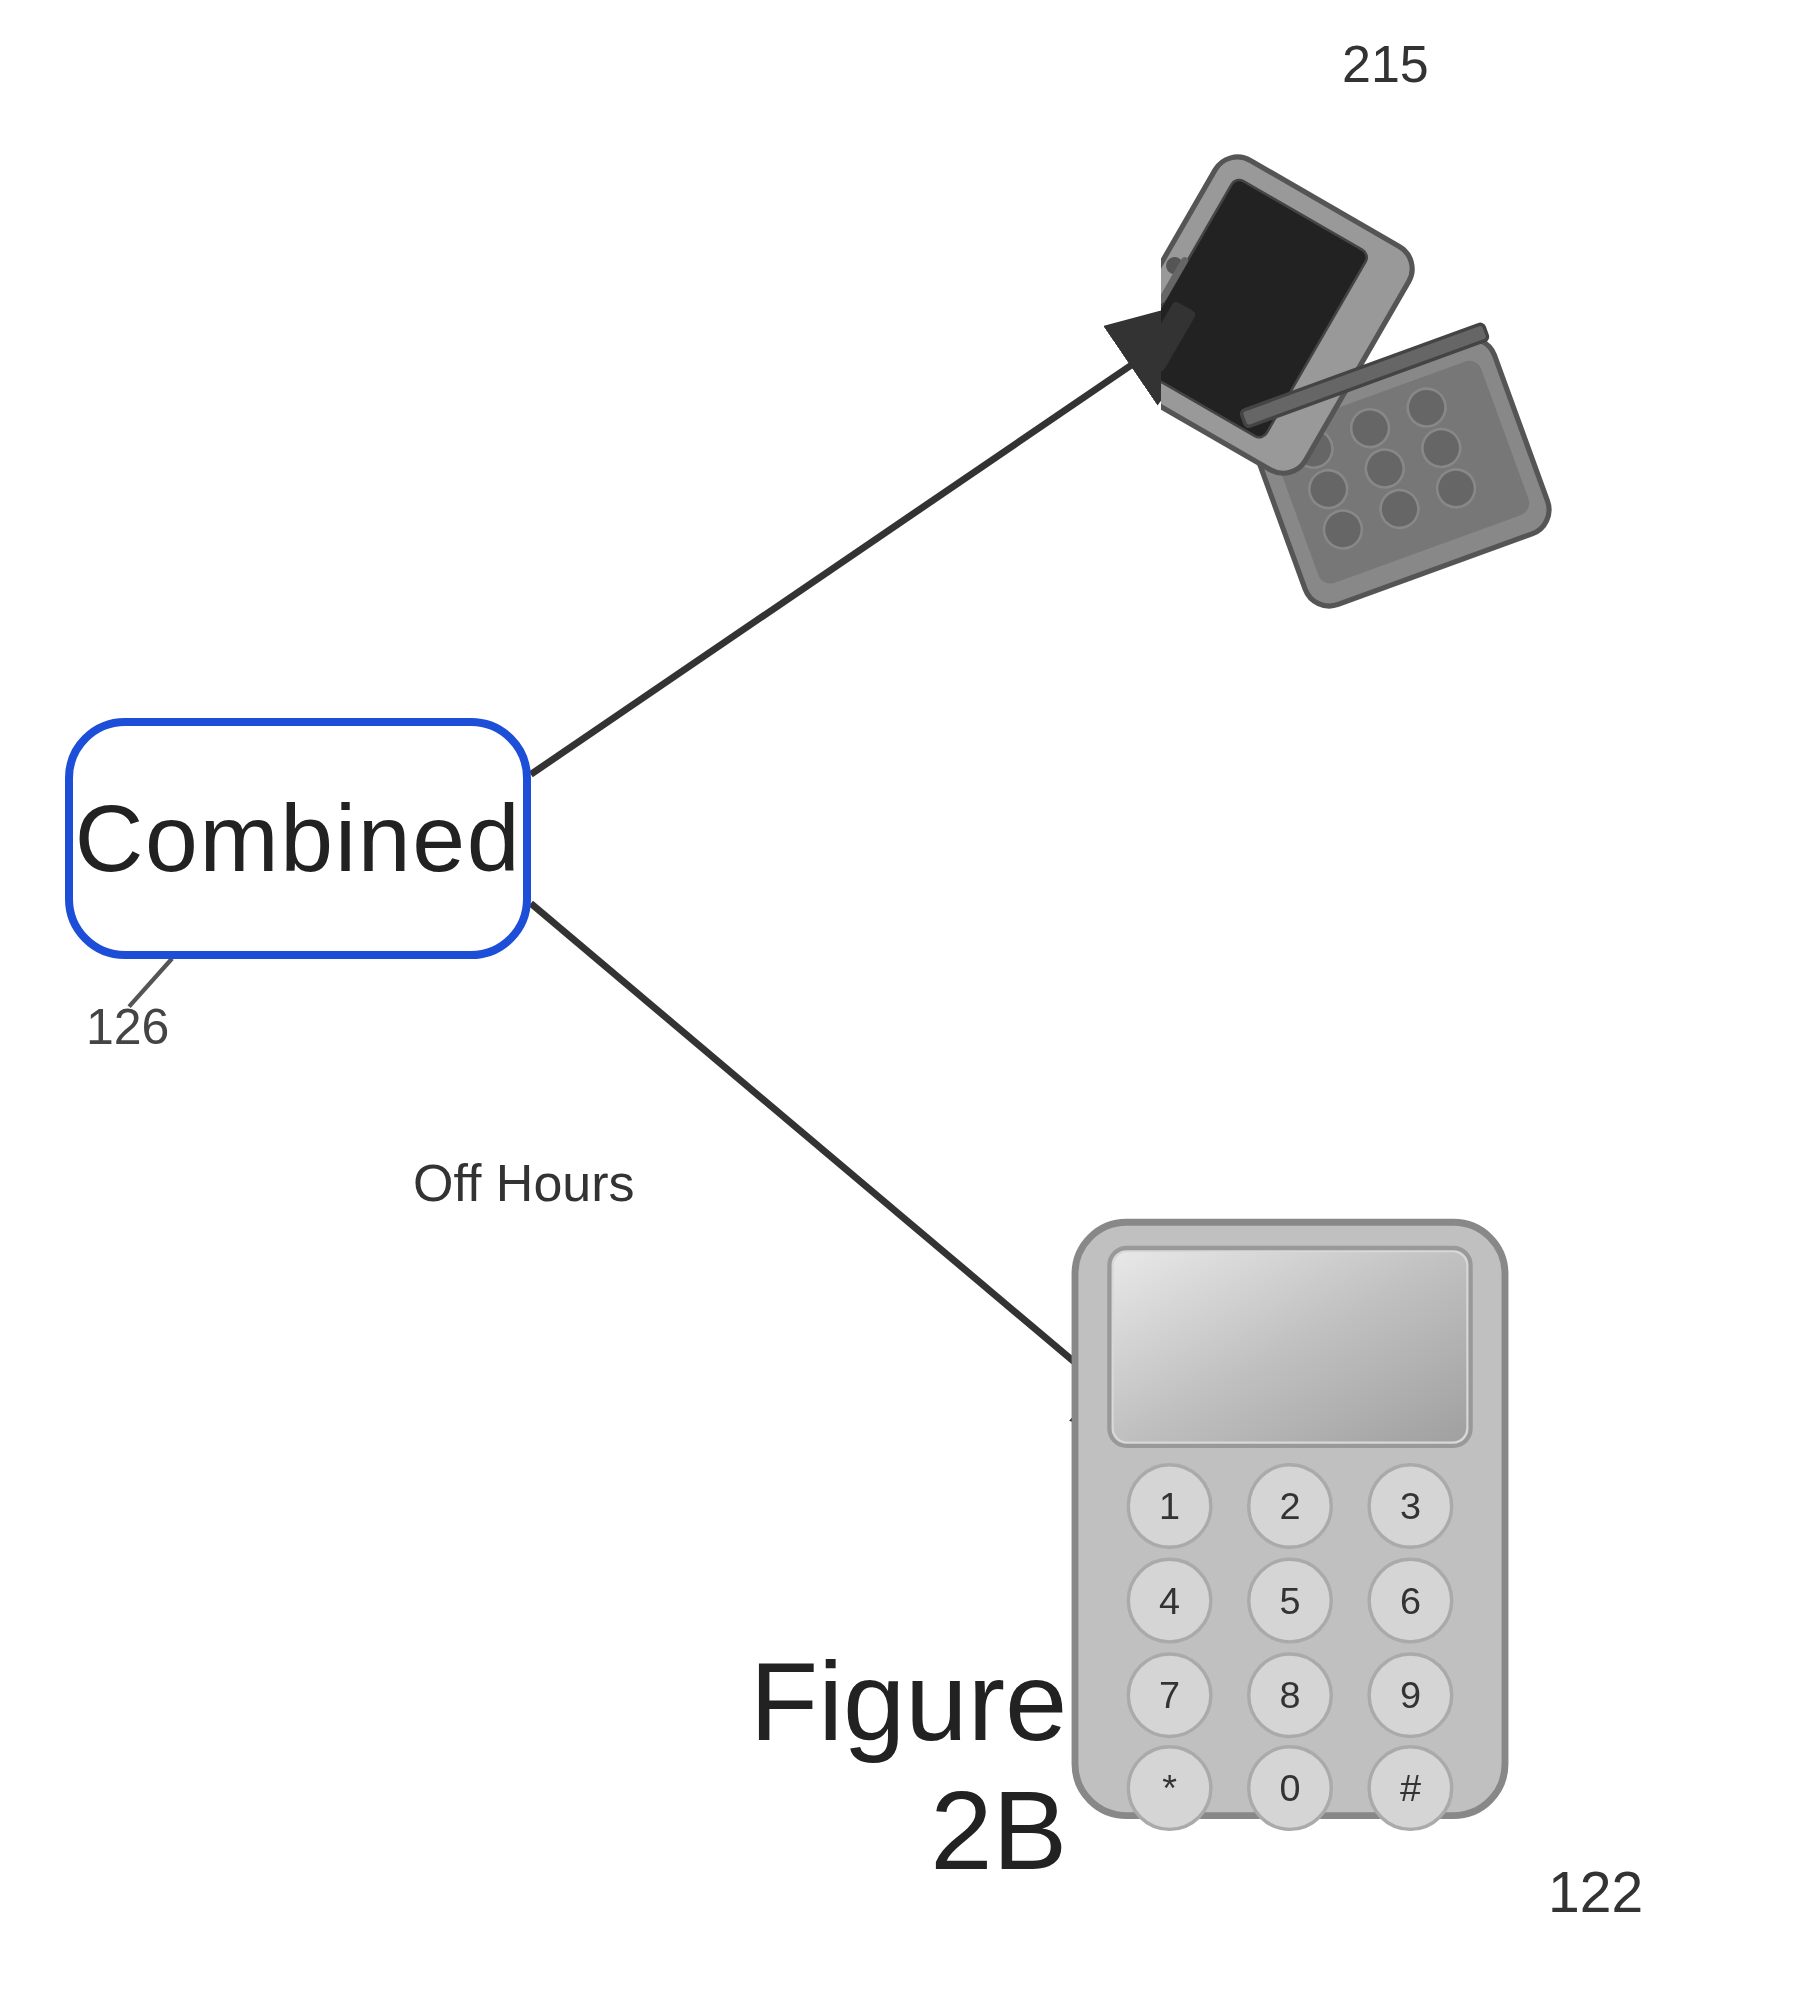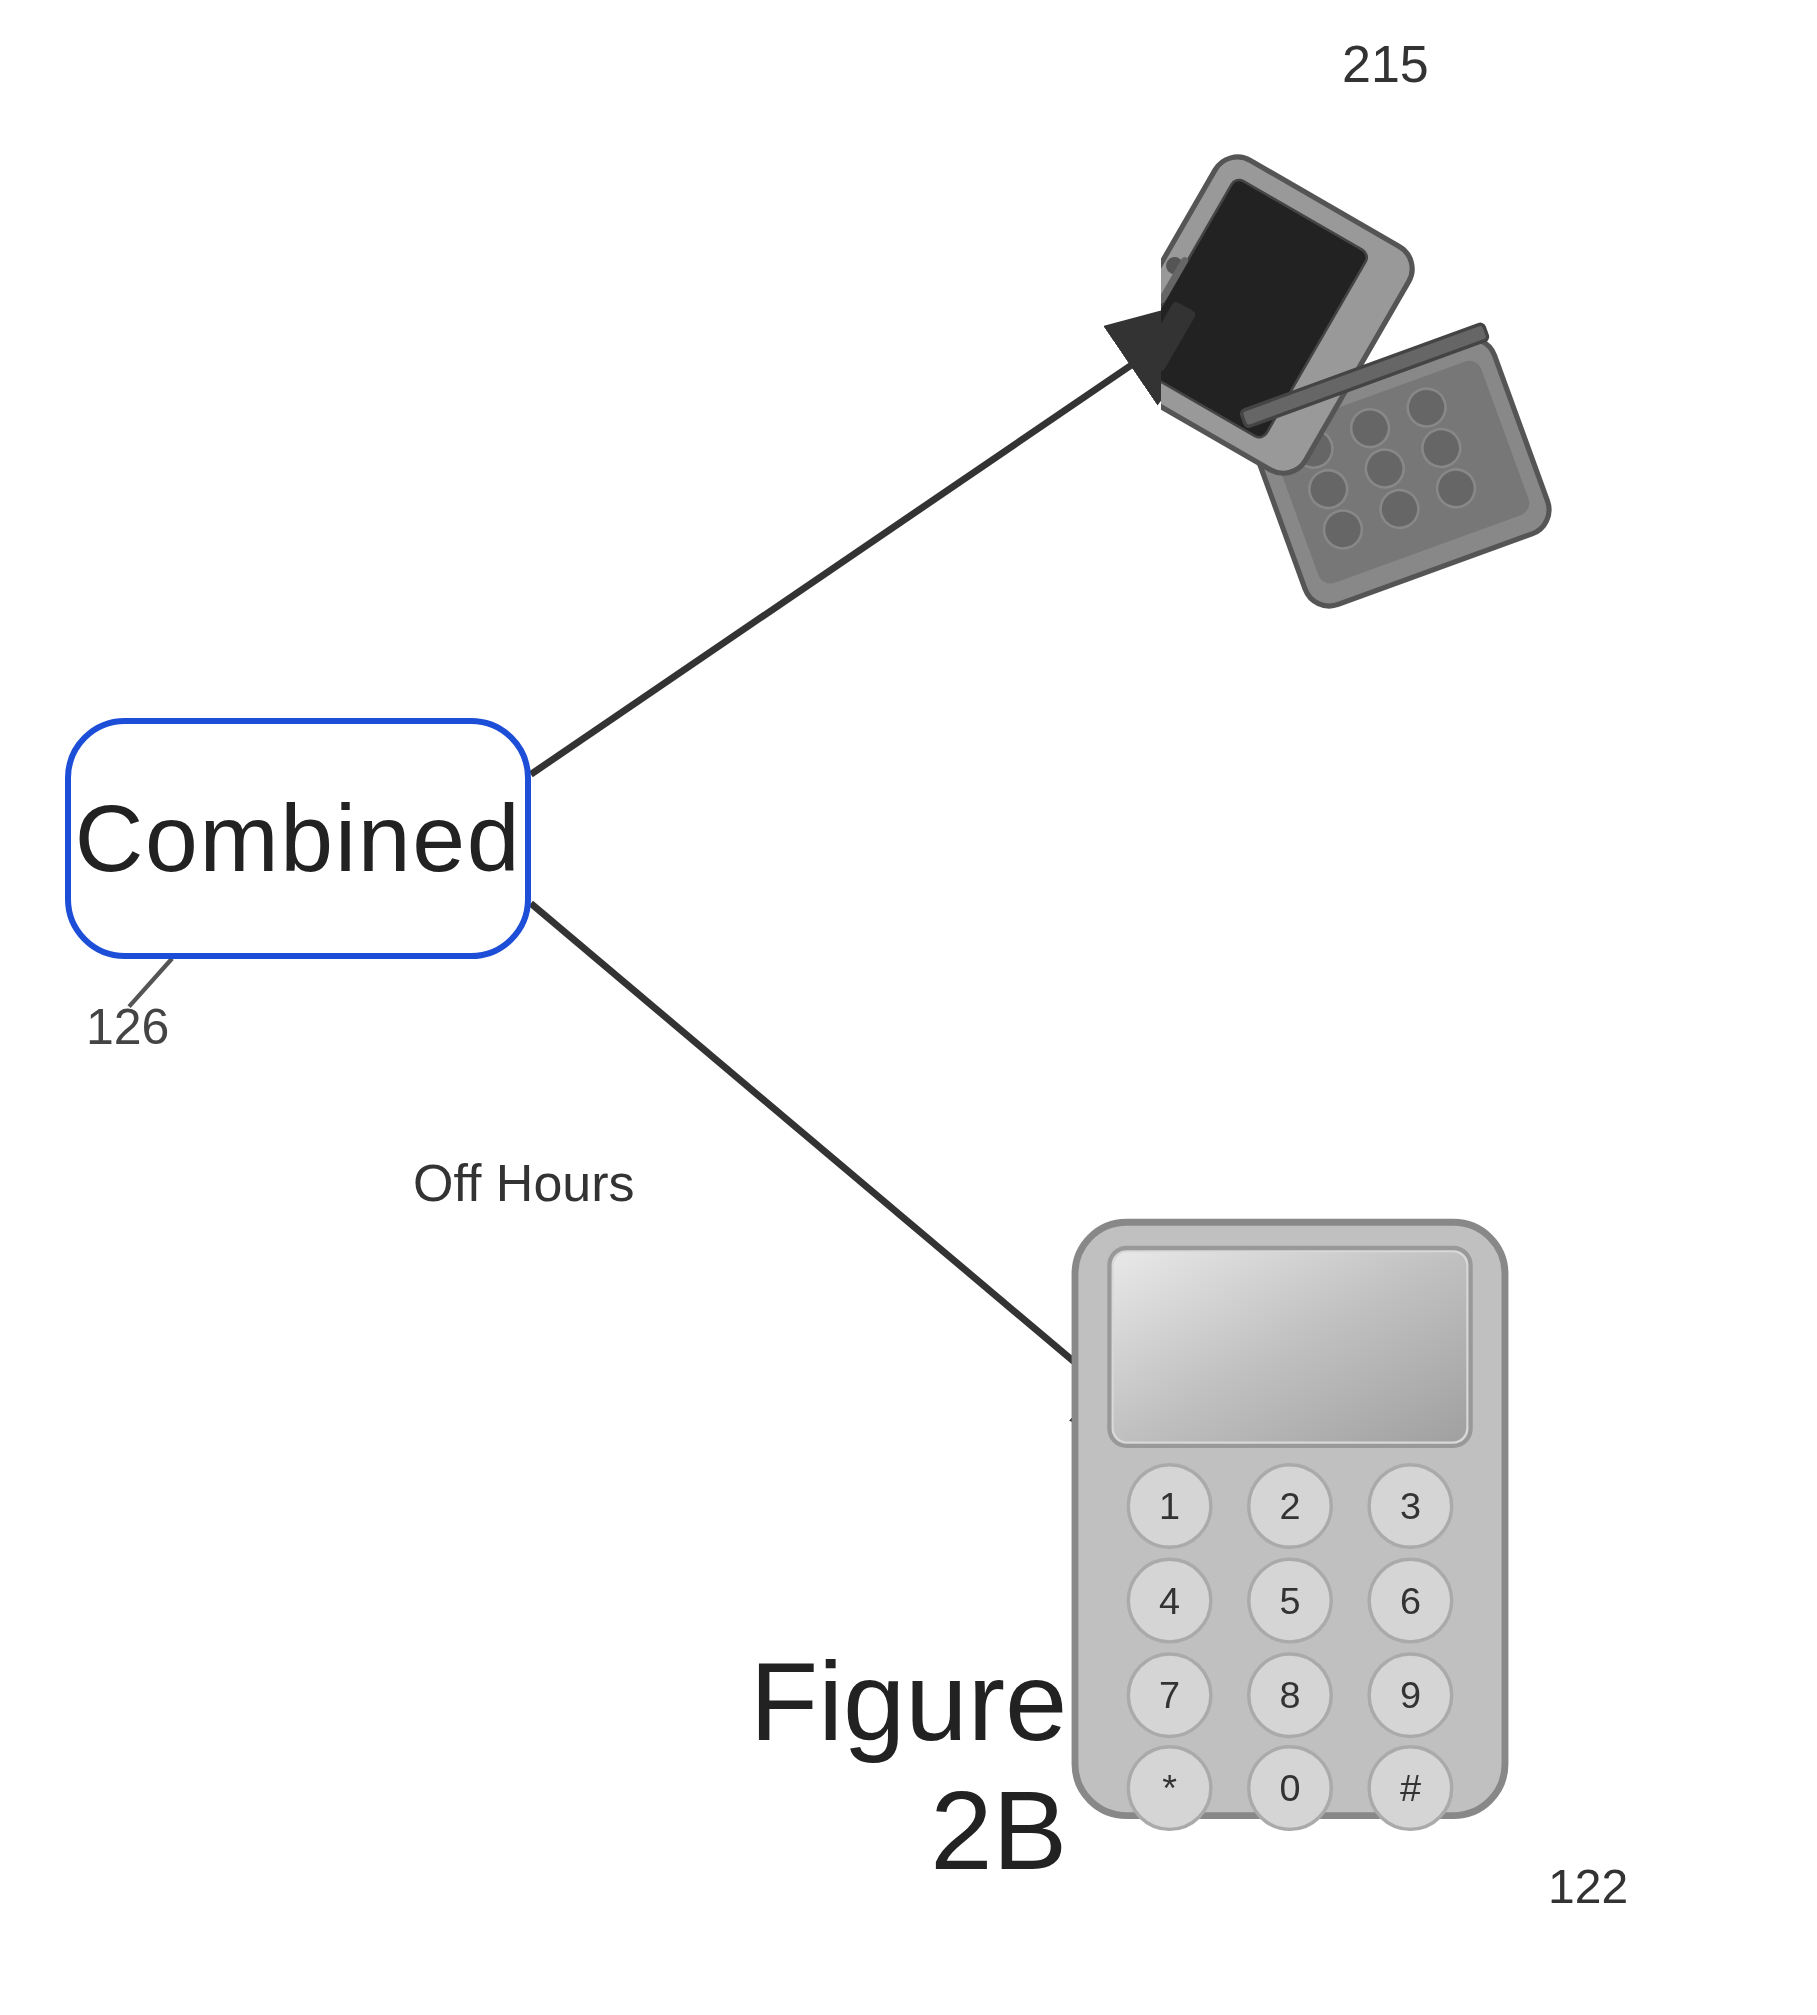--- a/index.html
+++ b/index.html
@@ -19,21 +19,21 @@
       height: 100%;
     }
 
     
     .combined-box {
       position: absolute;
       left: 65px;
       top: 718px;
       width: 466px;
       height: 241px;
-      border: 6px solid #1d4ed8;
+      border: 8px solid #1d4ed8;
       border-radius: 60px;
       display: flex;
       align-items: center;
       justify-content: center;
       background: white;
     }
 
     .combined-label {
       font-size: 95px;
       font-weight: 400;
@@ -73,21 +73,21 @@
       top: 1205px;
       left: 1032px;
       width: 671px;
       height: 688px;
     }
 
     .ref-122 {
       position: absolute;
       left: 516px;
       top: 654px;
-      font-size: 48px;
+      font-size: 57px;
       color: #333;
     }
 
     
     .arrows-svg {
       position: absolute;
       top: 0;
       left: 0;
       width: 1817px;
       height: 2015px;

